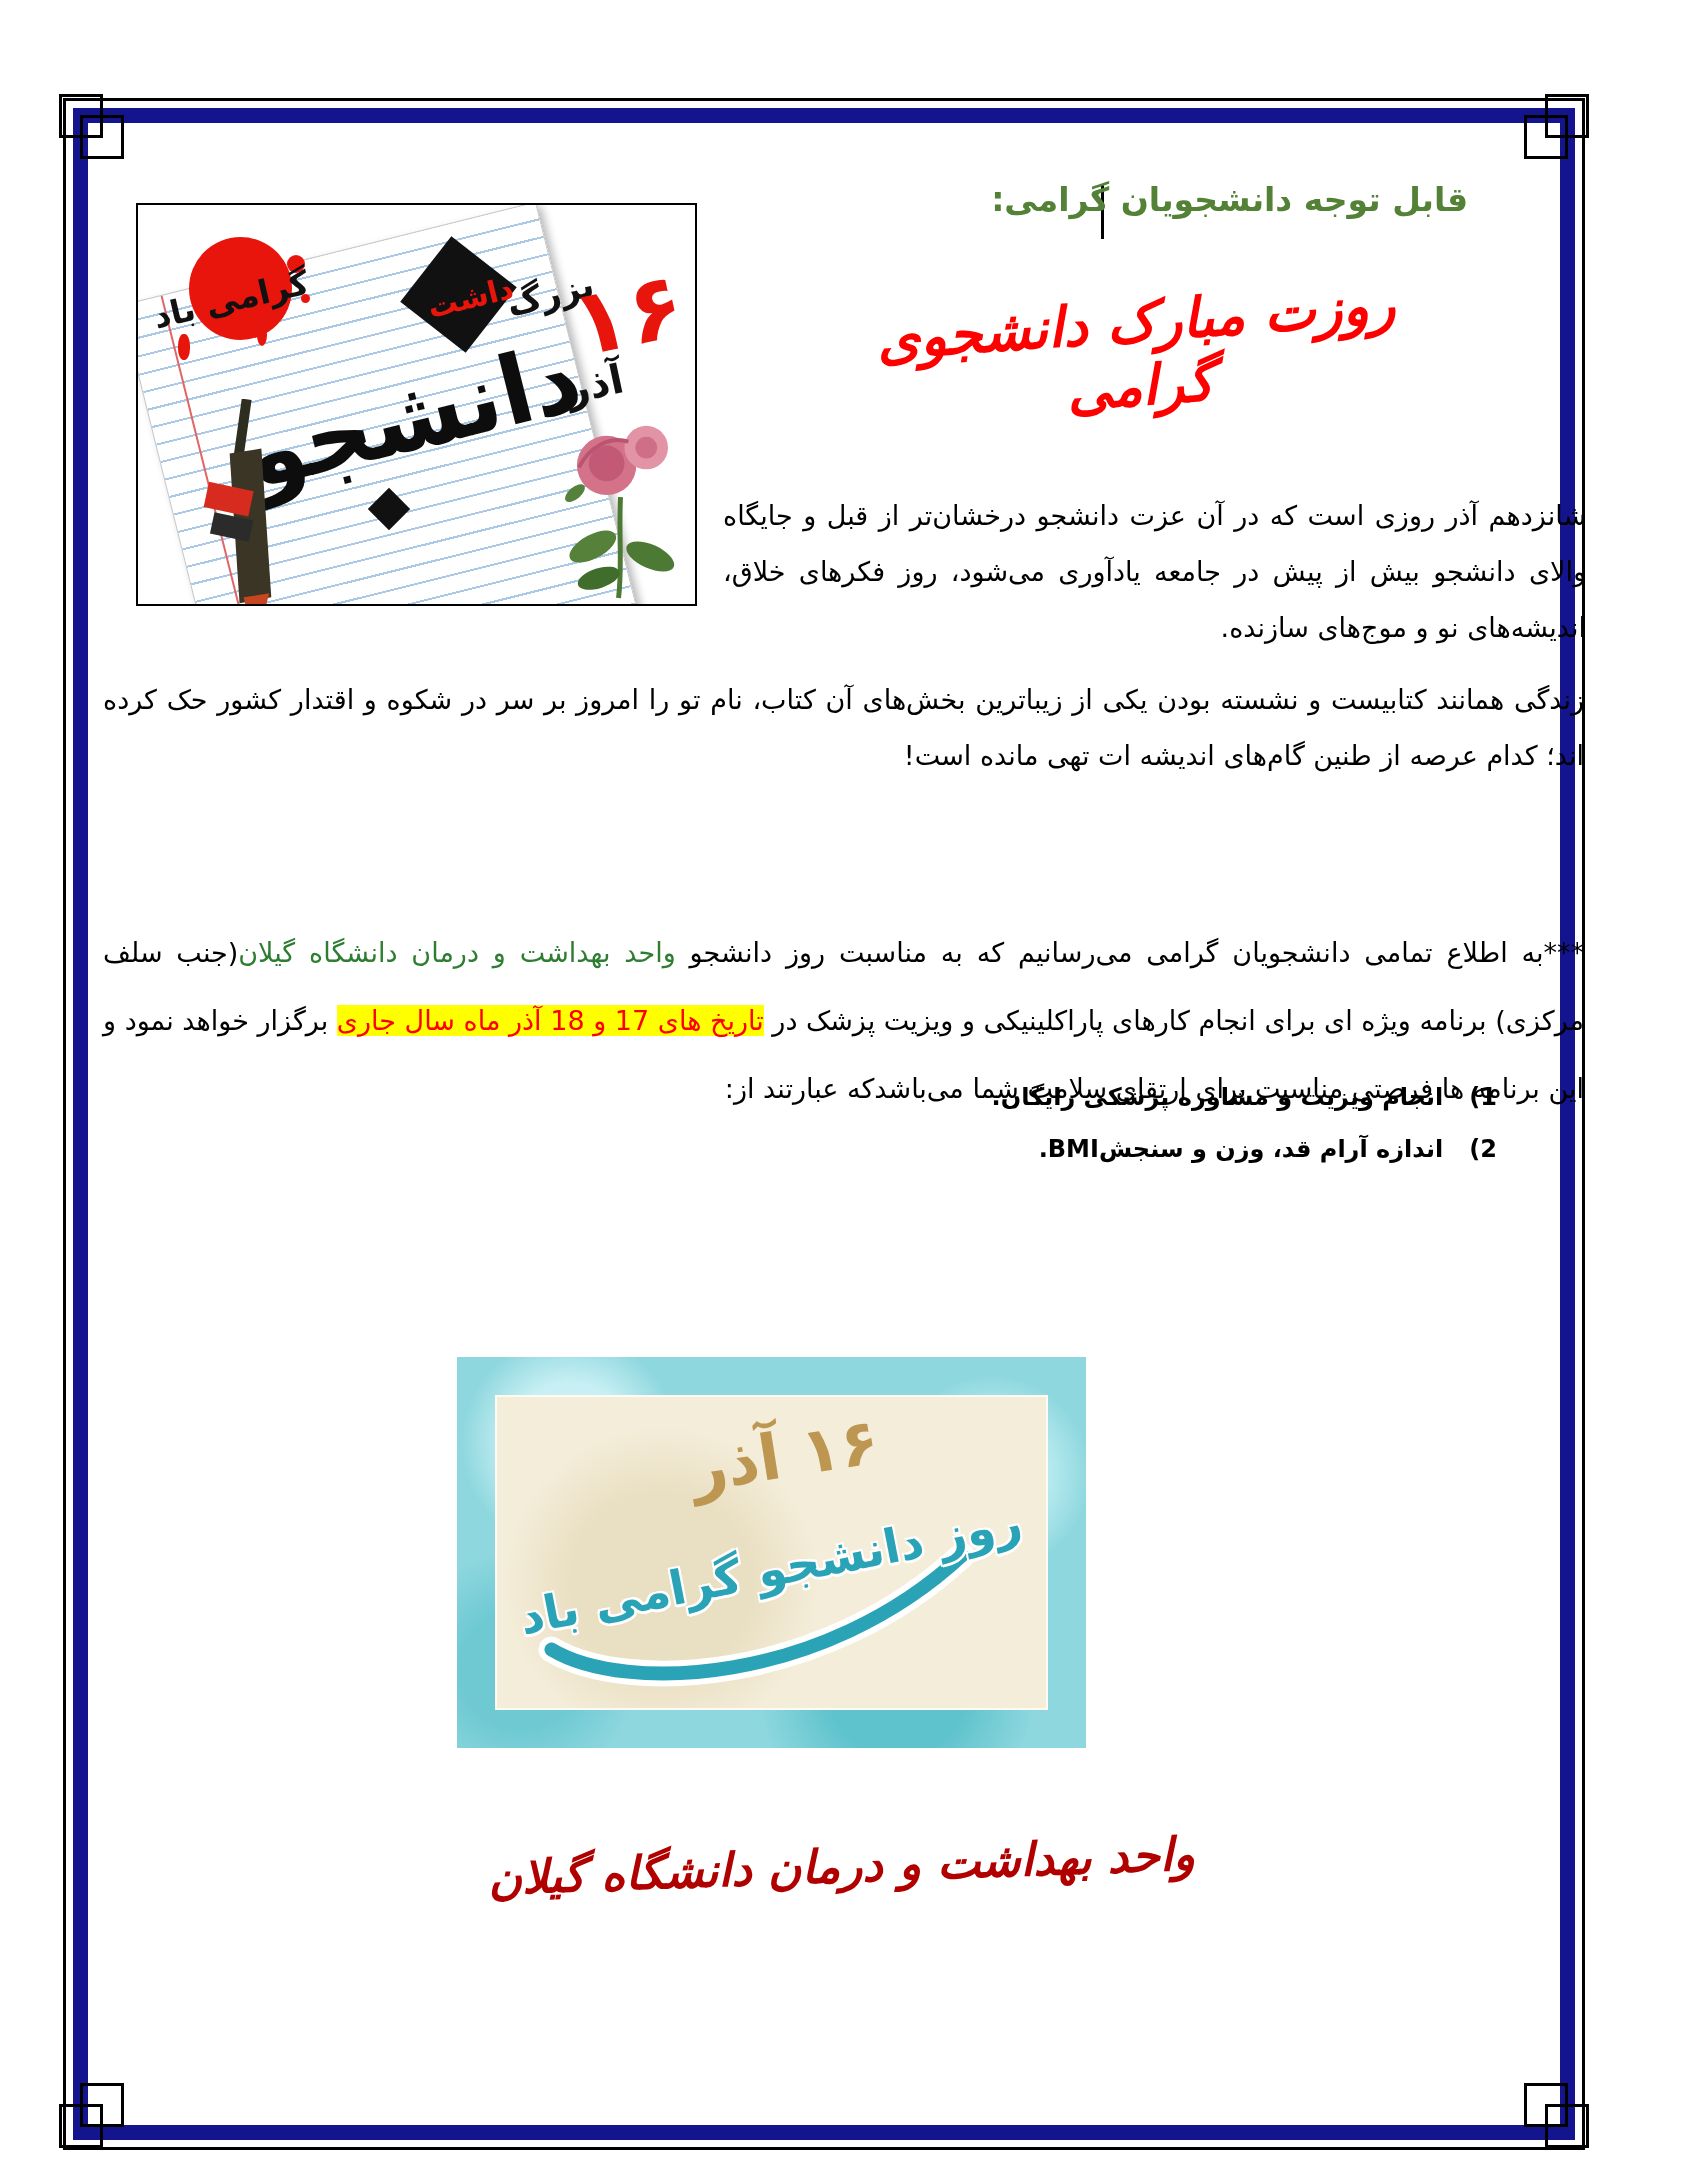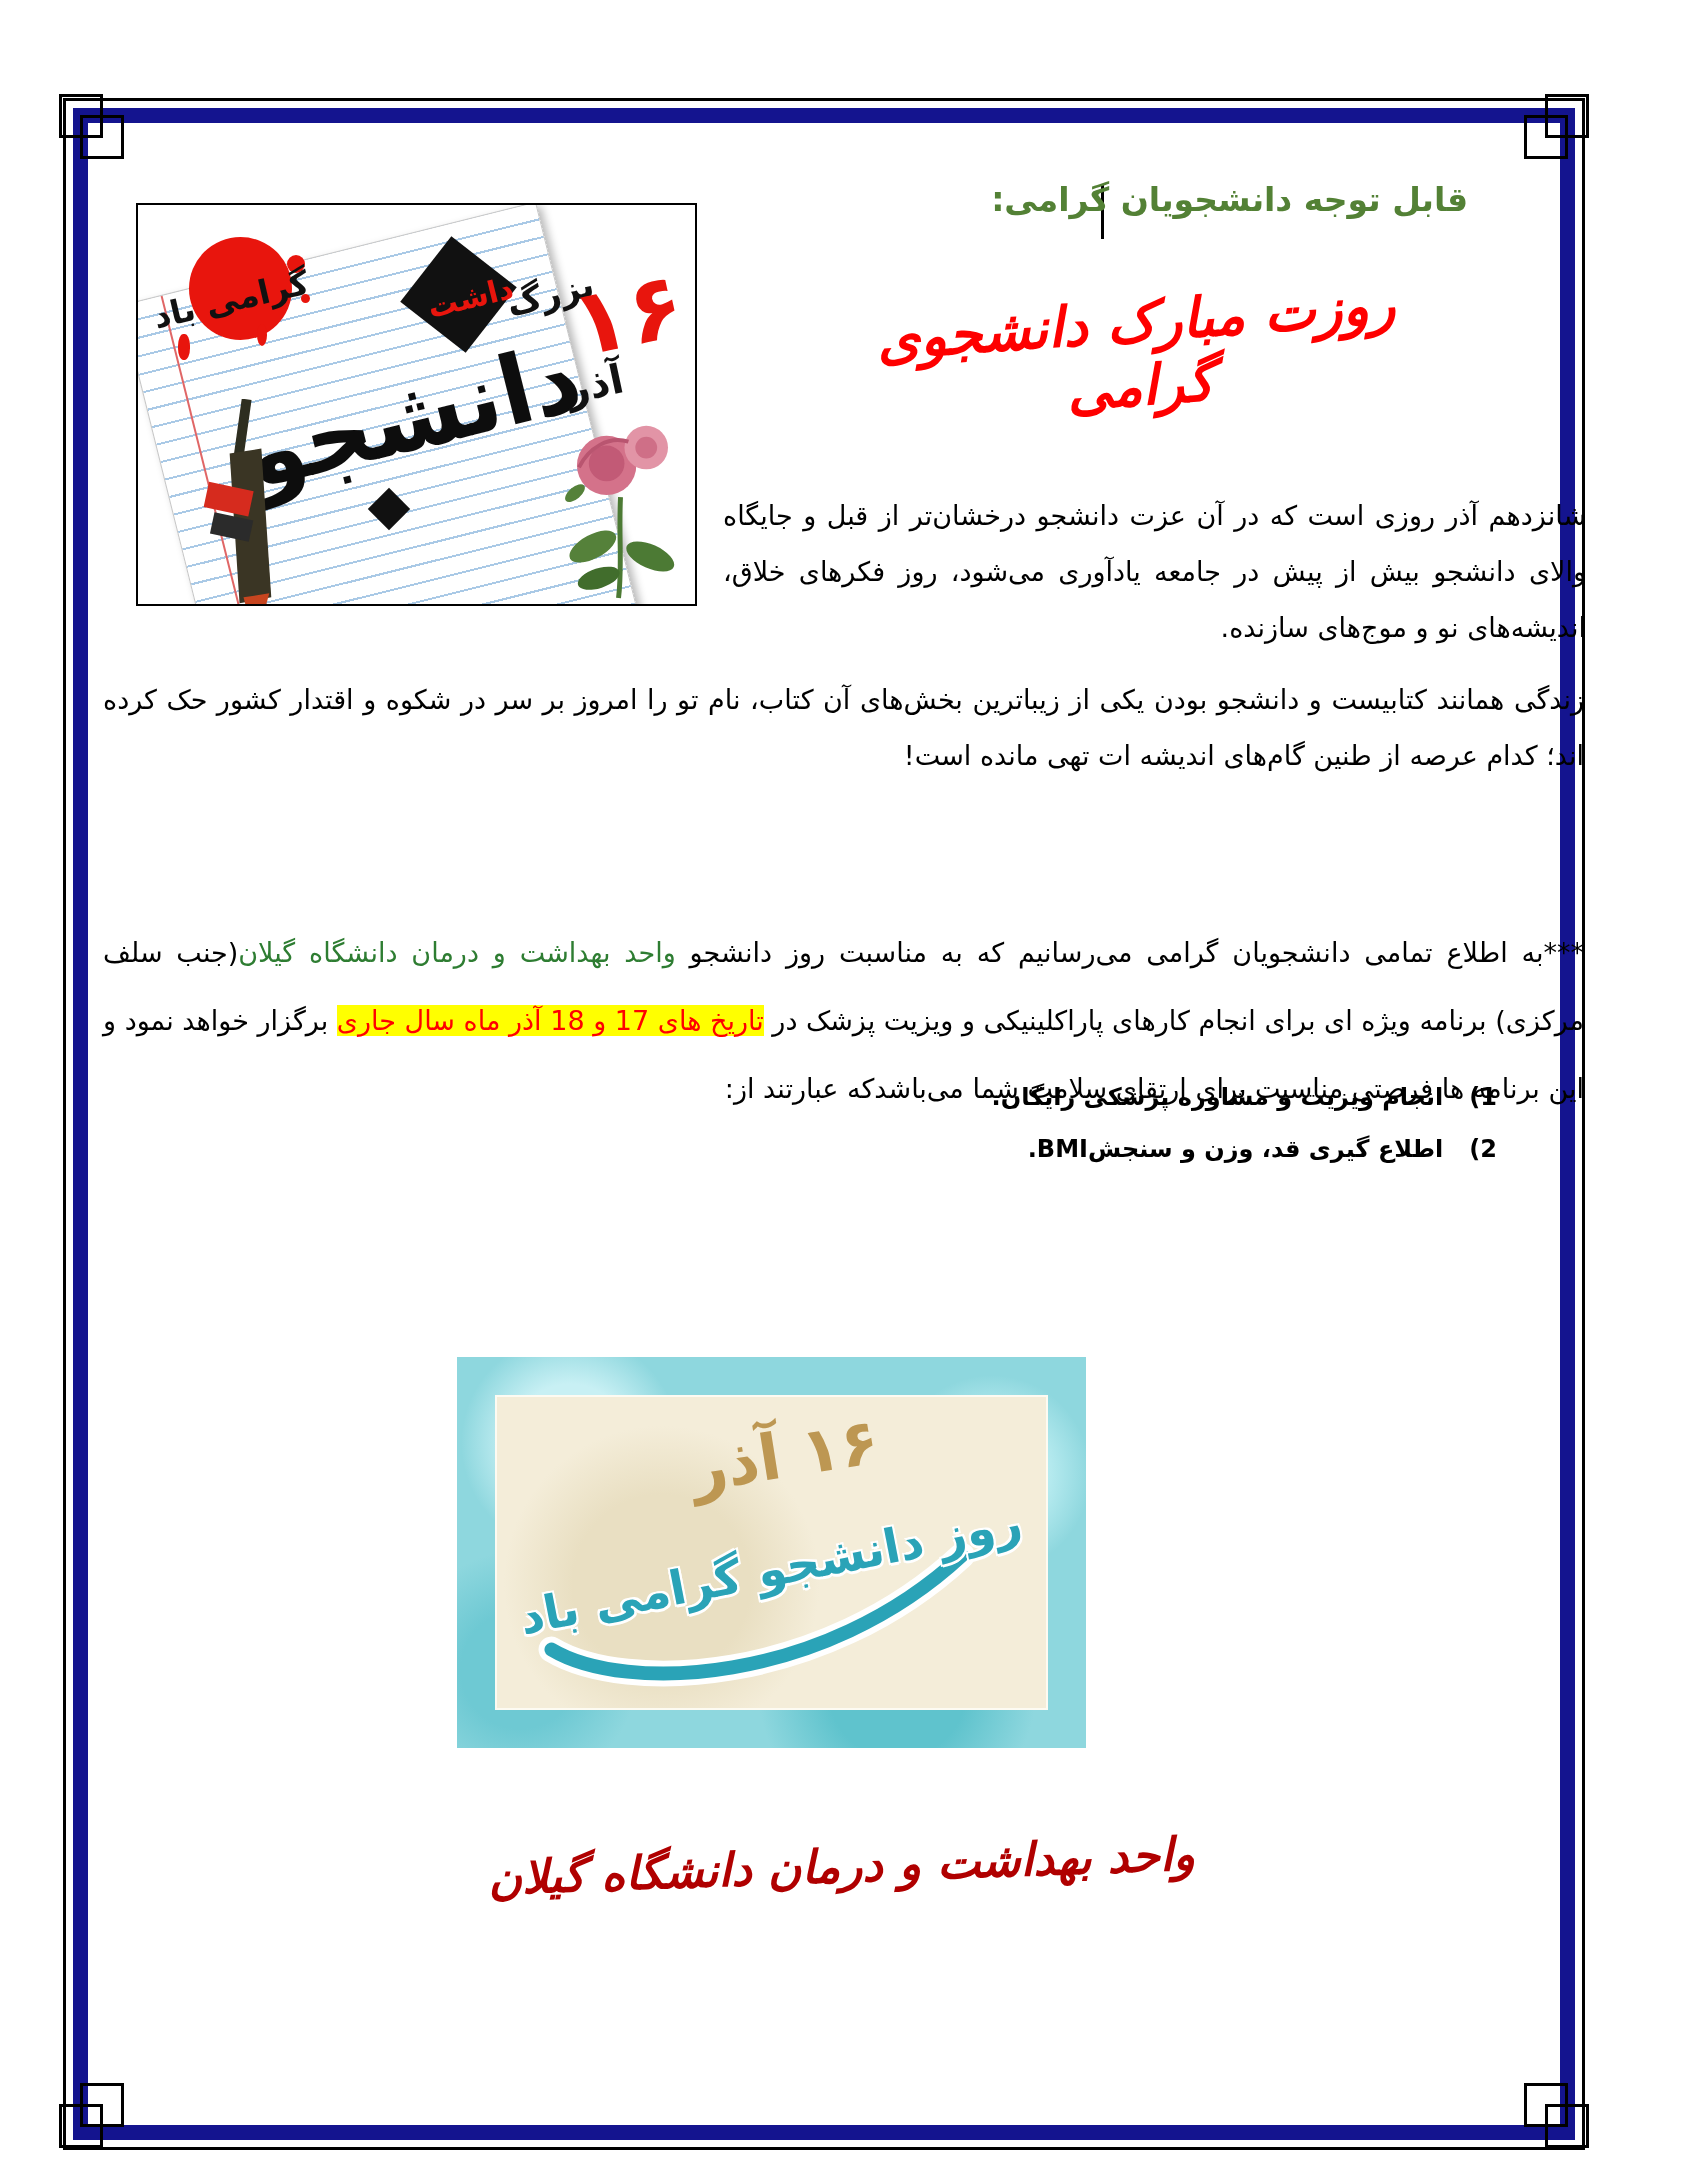--- a/index.html
+++ b/index.html
@@ -151,26 +151,26 @@
       <circle cx="58" cy="58" r="30" fill="#d4728a"></circle>
       <circle cx="58" cy="56" r="18" fill="#c25a76"></circle>
       <circle cx="98" cy="40" r="22" fill="#e294a6"></circle>
       <circle cx="98" cy="40" r="11" fill="#cf6f87"></circle>
       <path d="M30 60 C40 40 60 28 80 34" stroke="#b95570" stroke-width="4" fill="none"></path>
       <ellipse cx="26" cy="86" rx="12" ry="6" fill="#55813a" transform="rotate(-40 26 86)"></ellipse>
     </svg>
   </div>
 
   <p class="para p1">شانزدهم آذر روزی است که در آن عزت دانشجو درخشان‌تر از قبل و جایگاه والای دانشجو بیش از پیش در جامعه یادآوری می‌شود، روز فکرهای خلاق، اندیشه‌های نو و موج‌های سازنده.</p>
-  <p class="para p2">زندگی همانند کتابیست و دانشجو بودن یکی از زیباترین بخش‌های آن کتاب، نام تو را امروز بر سر در شکوه و اقتدار کشور حک کرده اند؛ کدام عرصه از طنین گام‌های اندیشه ات تهی مانده است!</p>
+  <p class="para p2">زندگی همانند کتابیست و نشسته بودن یکی از زیباترین بخش‌های آن کتاب، نام تو را امروز بر سر در شکوه و اقتدار کشور حک کرده اند؛ کدام عرصه از طنین گام‌های اندیشه ات تهی مانده است!</p>
   <p class="para p4"><span>***به اطلاع تمامی دانشجویان گرامی می‌رسانیم که به مناسبت روز دانشجو </span><span class="green-inline">واحد بهداشت و درمان دانشگاه گیلان</span><span>(جنب سلف مرکزی) برنامه ویژه ای برای انجام کارهای پاراکلینیکی و ویزیت پزشک  در </span><span class="hl">تاریخ های 17 و 18 آذر ماه سال جاری</span><span> برگزار خواهد نمود و این برنامه ها فرصتی مناسبت برای ارتقای سلامت  شما می‌باشدکه عبارتند از:</span></p>
 
   <div class="list">
     <div class="li"><span class="num">1)</span><span>انجام ویزیت و مشاوره پزشکی رایگان.</span></div>
-    <div class="li"><span class="num">2)</span><span>اطلاع گیری قد، وزن و سنجشBMI.</span></div>
+    <div class="li"><span class="num">2)</span><span>اندازه آرام قد، وزن و سنجشBMI.</span></div>
   </div>
 
   <div class="banner">
     <div class="banner-inner">
       <svg class="swoosh" width="553" height="316" viewBox="0 0 559 319">
         <path d="M55 255 C130 300 330 290 470 160" stroke="#ffffff" stroke-width="26" fill="none" stroke-linecap="round"></path>
         <path d="M55 255 C130 300 330 290 470 160" stroke="#2aa3b7" stroke-width="14" fill="none" stroke-linecap="round"></path>
       </svg>
       <div class="banner-gold">۱۶ آذر</div>
       <div class="banner-teal">روز دانشجو گرامی باد</div>

